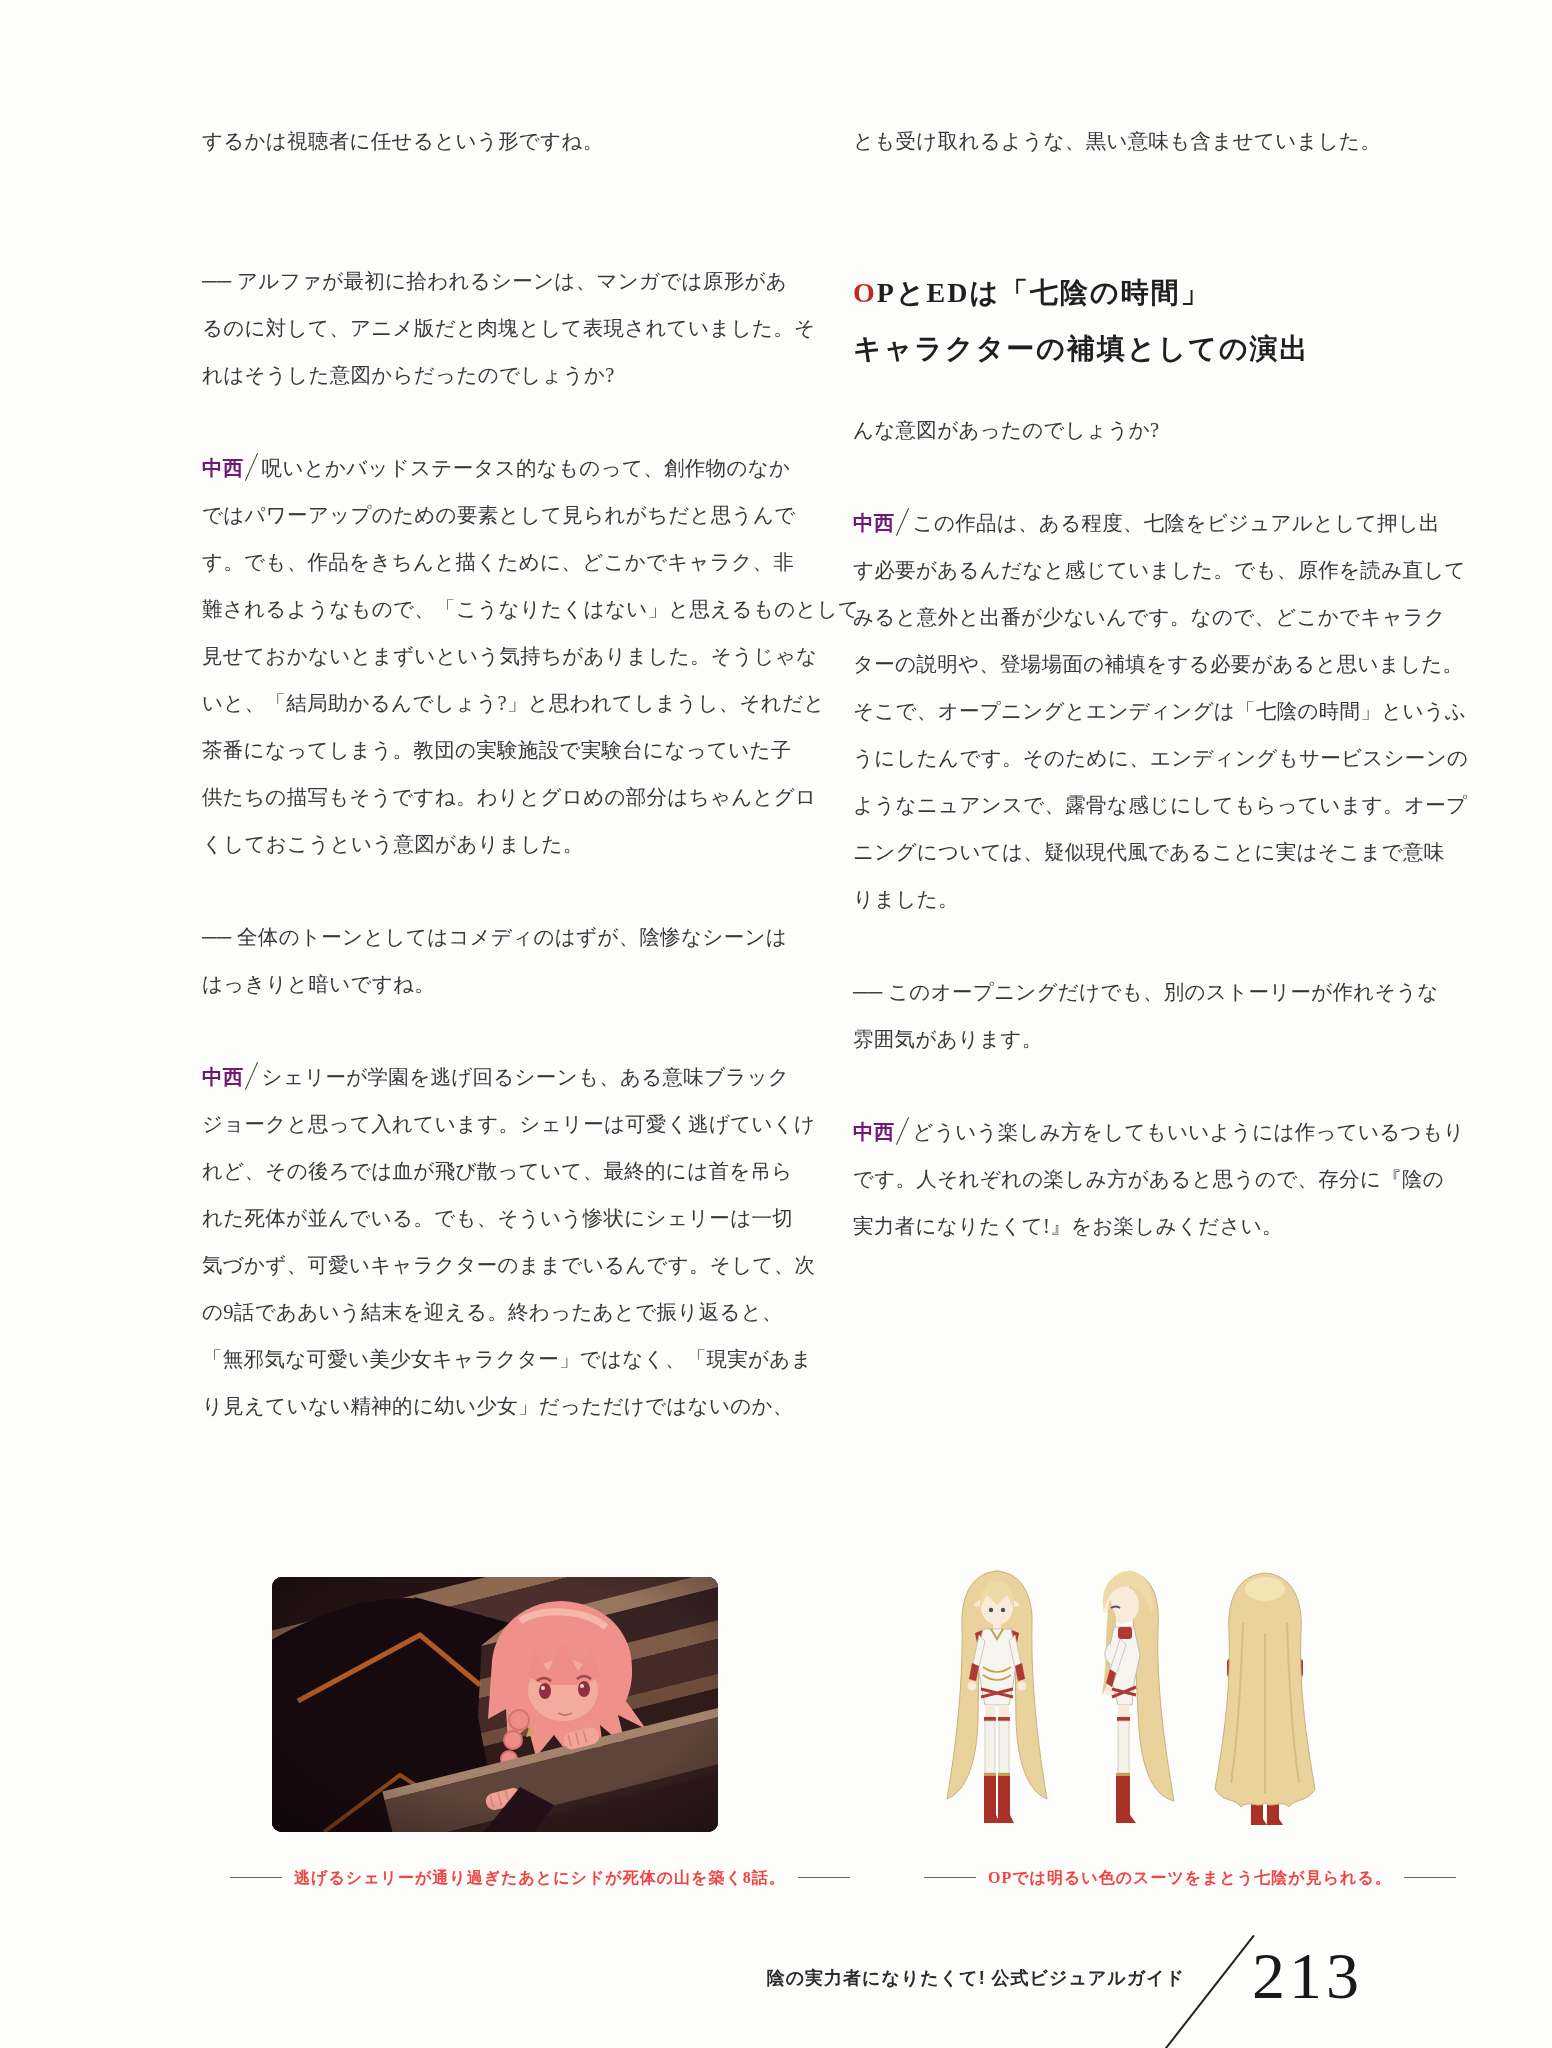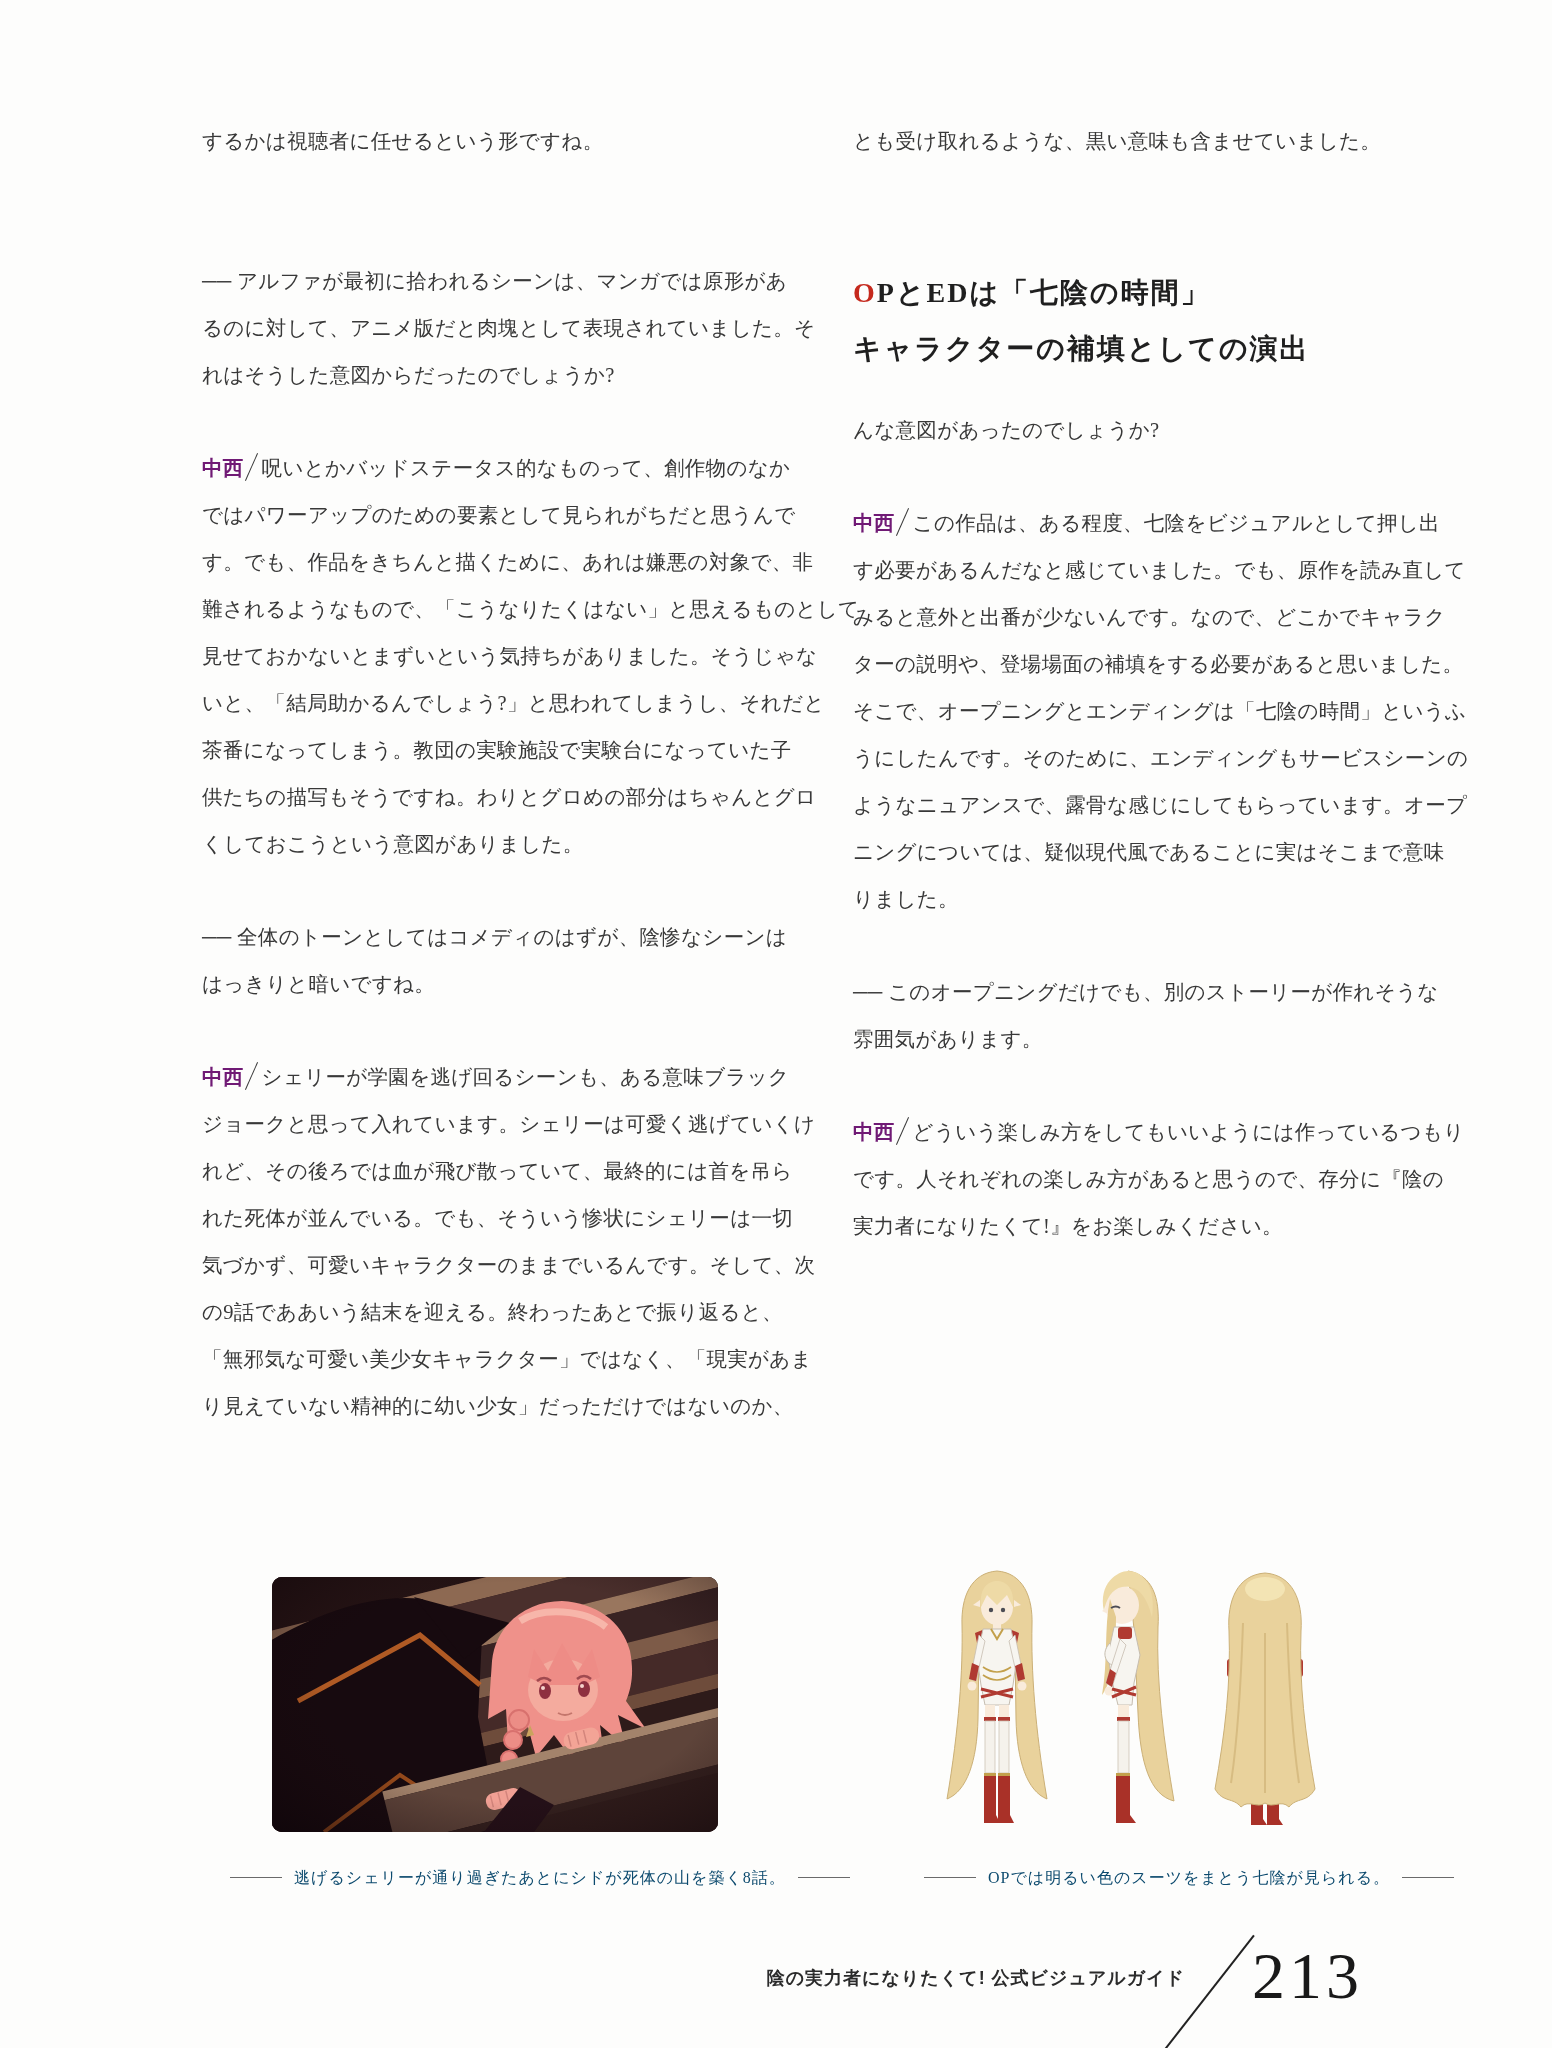--- a/index.html
+++ b/index.html
@@ -27,21 +27,21 @@
   
   .heading{margin:100px 0 30px 0;font-size:28px;line-height:56px;font-weight:600;
     color:#1f1f1f;letter-spacing:2px;}
   .heading .hline{display:block;white-space:nowrap;}
   .heading .accent{color:#c5291d;}
   
   .shot-frame{position:absolute;left:272px;top:1577px;width:446px;height:255px;
     border-radius:10px;overflow:hidden;background:#1c0e12;}
   .sheet{position:absolute;top:1563px;}
   .sheet-a{left:935px;} .sheet-b{left:1066px;} .sheet-c{left:1203px;}
-  .caption{position:absolute;font-size:16px;color:#0c4a6e;letter-spacing:1px;white-space:nowrap;}
+  .caption{position:absolute;font-size:16px;color:#ef4444;letter-spacing:1px;white-space:nowrap;font-weight:bold;}
   .caption-left{left:218px;top:1868px;}
   .caption-right{left:912px;top:1868px;}
   .cap-dash{display:inline-block;width:52px;height:0;border-top:1.6px solid #6a6a6a;
     vertical-align:middle;margin:0 12px 3px 12px;}
   
   .footer-title{position:absolute;top:1966px;left:0;width:1185px;text-align:right;
     font-family:"Liberation Sans","DejaVu Sans",sans-serif;font-size:18px;font-weight:600;
     color:#2b2b2b;letter-spacing:1px;white-space:nowrap;}
   .slash-line{position:absolute;left:1136px;top:1992px;width:146px;height:0;
     border-top:2px solid #222;transform:rotate(-52deg);}
@@ -61,21 +61,21 @@
       </div>
     <div data-name="left-column-paragraphs">
         <div class="para question" data-name="interview-question">
           <div class="tline" data-name="text-line">── アルファが最初に拾われるシーンは、マンガでは原形があ</div>
           <div class="tline" data-name="text-line">るのに対して、アニメ版だと肉塊として表現されていました。そ</div>
           <div class="tline" data-name="text-line">れはそうした意図からだったのでしょうか?</div>
         </div>
         <div class="para answer" data-name="interview-answer">
           <div class="tline" data-name="text-line"><span class="speaker" data-name="speaker-name">中西</span><span class="sp-slash" data-name="speaker-slash"></span>呪いとかバッドステータス的なものって、創作物のなか</div>
           <div class="tline" data-name="text-line">ではパワーアップのための要素として見られがちだと思うんで</div>
-          <div class="tline" data-name="text-line">す。でも、作品をきちんと描くために、あれは嫌悪の対象で、非</div>
+          <div class="tline" data-name="text-line">す。でも、作品をきちんと描くために、どこかでキャラク、非</div>
           <div class="tline" data-name="text-line">難されるようなもので、「こうなりたくはない」と思えるものとして</div>
           <div class="tline" data-name="text-line">見せておかないとまずいという気持ちがありました。そうじゃな</div>
           <div class="tline" data-name="text-line">いと、「結局助かるんでしょう?」と思われてしまうし、それだと</div>
           <div class="tline" data-name="text-line">茶番になってしまう。教団の実験施設で実験台になっていた子</div>
           <div class="tline" data-name="text-line">供たちの描写もそうですね。わりとグロめの部分はちゃんとグロ</div>
           <div class="tline" data-name="text-line">くしておこうという意図がありました。</div>
         </div>
         <div class="para question" data-name="interview-question">
           <div class="tline" data-name="text-line">── 全体のトーンとしてはコメディのはずが、陰惨なシーンは</div>
           <div class="tline" data-name="text-line">はっきりと暗いですね。</div>

